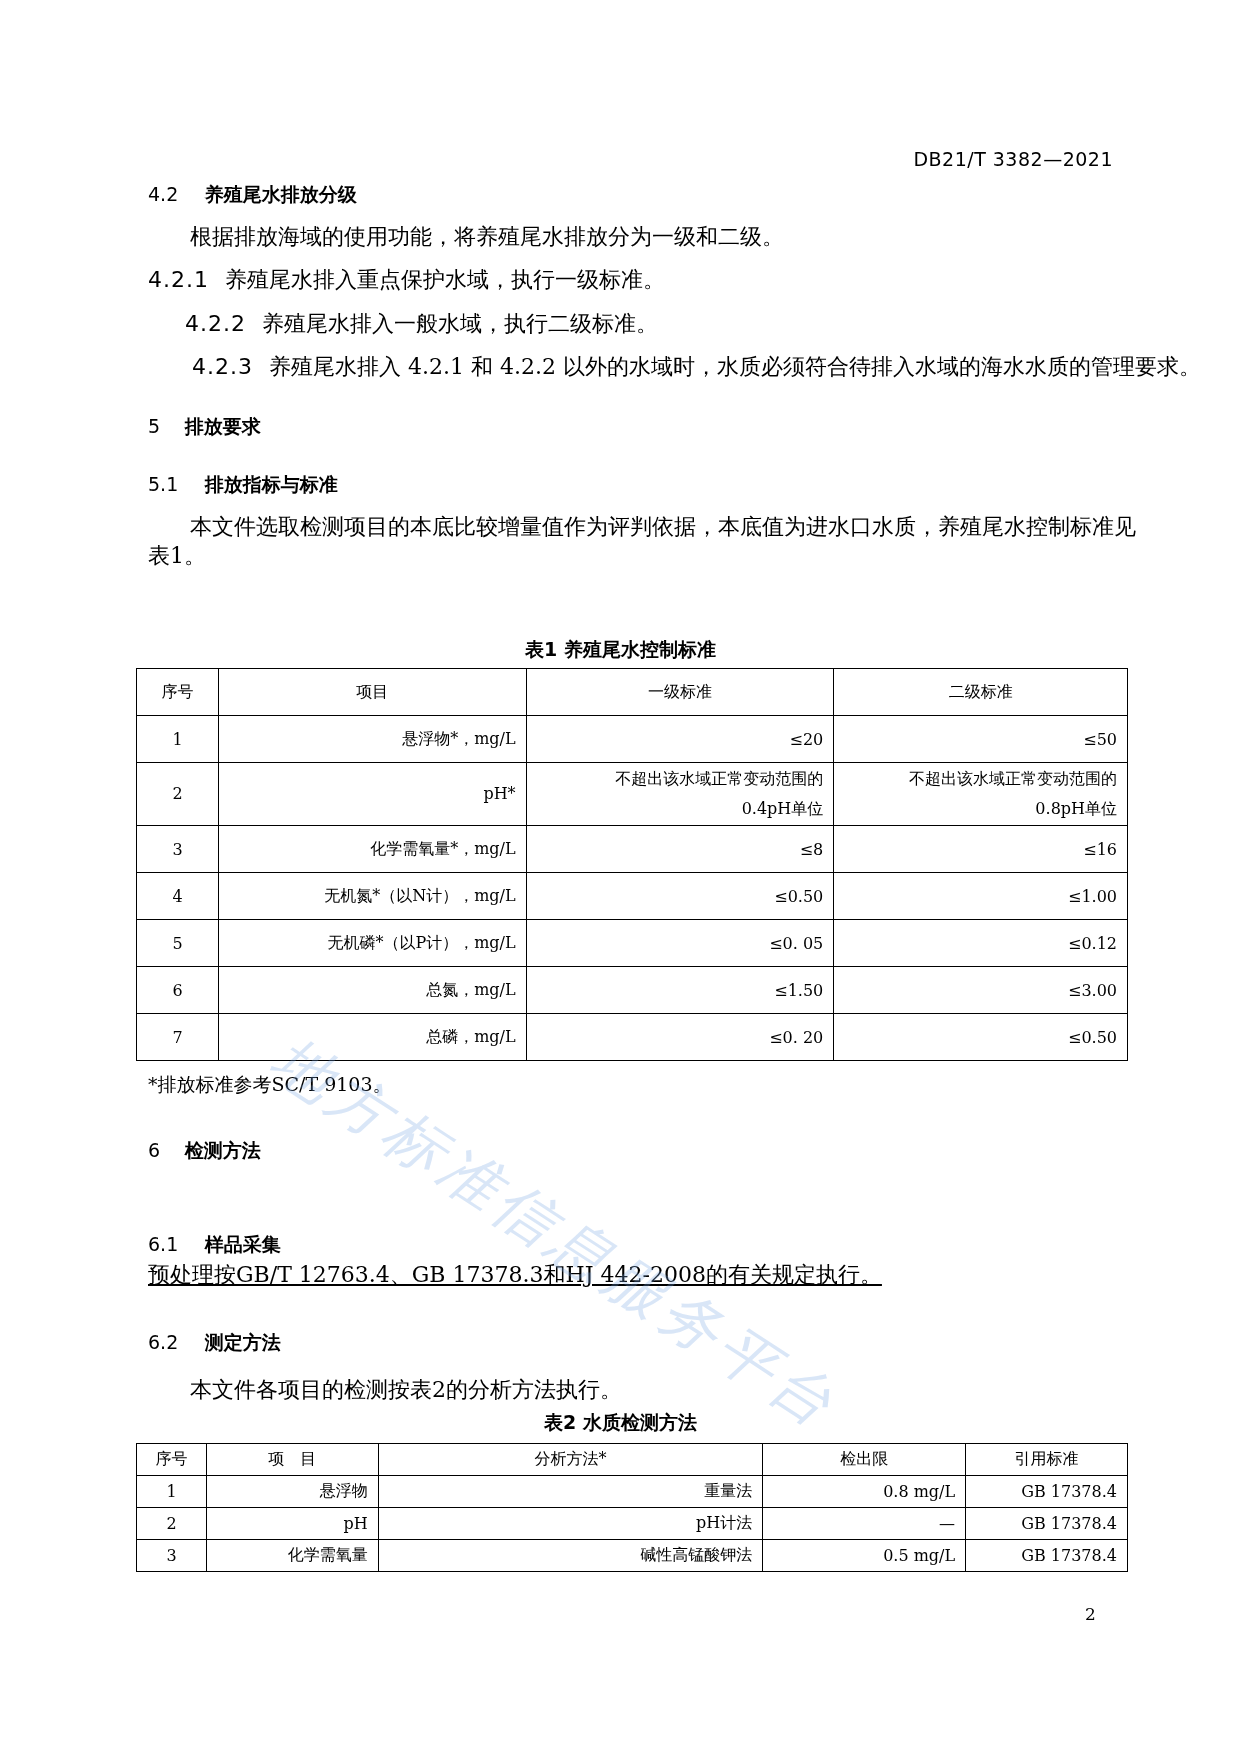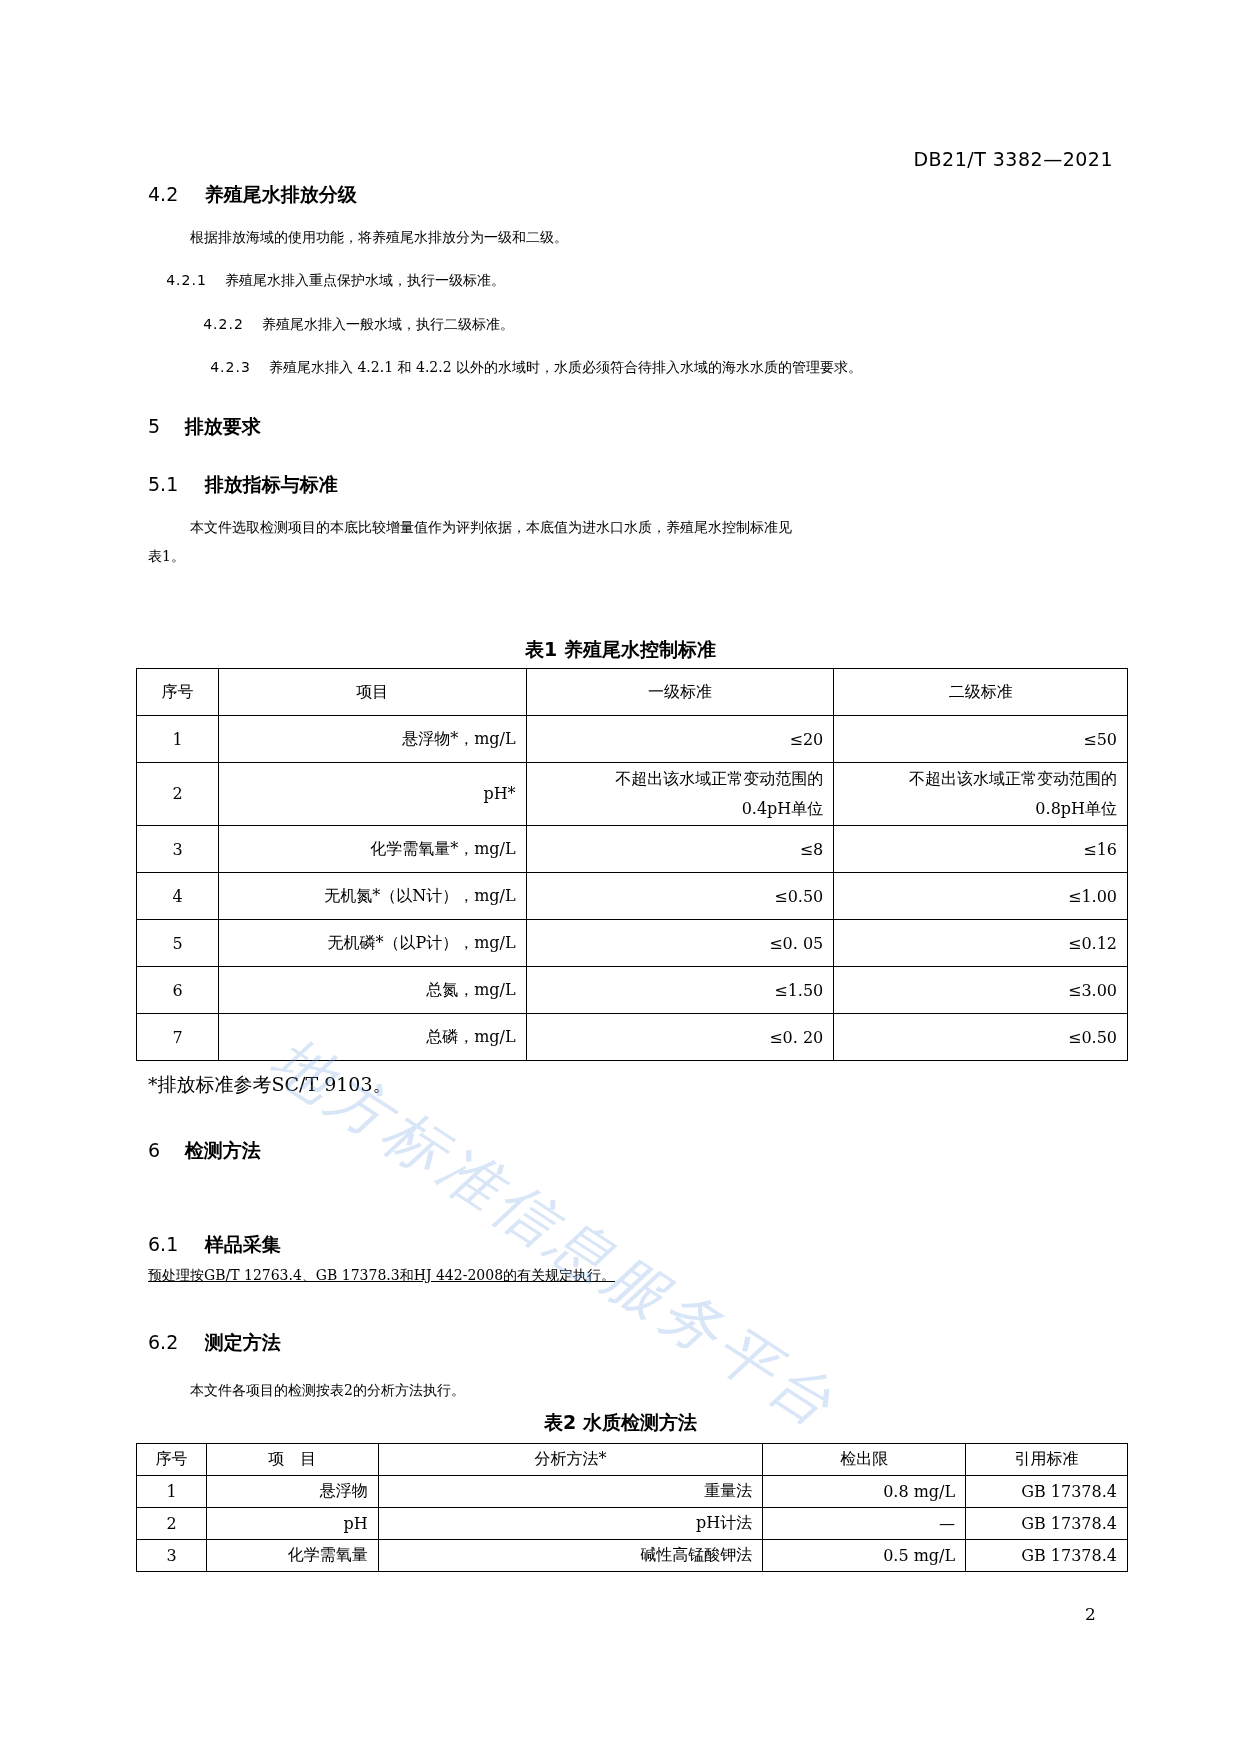--- a/index.html
+++ b/index.html
@@ -1,21 +1,21 @@
 <!DOCTYPE html>
 <html><head>
   <meta charset="utf-8">
   <style>
     html, body { margin:0; padding:0; background:#ffffff; }
     body { width:1241px; height:1754px; position:relative; overflow:hidden; color:#000; font-family:"DejaVu Serif", "Liberation Serif", serif; }
     .page { position:absolute; left:0; top:0; width:1241px; height:1754px; }
     .header-code { position:absolute; top:148px; right:128px; font-family:"DejaVu Sans", sans-serif; font-size:19px; letter-spacing:0.5px; }
     .heading { position:absolute; left:148px; font-family:"DejaVu Sans", sans-serif; font-size:19px; font-weight:bold; white-space:nowrap; }
     .heading .num { font-weight:normal; display:inline-block; }
-    .para { position:absolute; left:148px; font-size:14px; white-space:nowrap; line-height:34px;text-align:center; }
+    .para { position:absolute; left:148px; font-size:22px; white-space:nowrap; line-height:34px; }
     .indent { left:190px; }
     .clause .num { display:inline-block; width:77px; font-family:"DejaVu Sans", sans-serif; letter-spacing:1px; }
     .caption { position:absolute; left:0; width:1241px; text-align:center; font-family:"DejaVu Sans", sans-serif; font-weight:bold; font-size:19px; }
     table { position:absolute; border-collapse:collapse; font-size:16px; }
     table td, table th { border:1.5px solid #000; font-weight:normal; padding:0 10px;margin-left:40px; }
     #table1 { left:136px; top:668px; width:992px; }
     #table1 th, #table1 td { height:46px; }
     #table1 .tall { height:62px; line-height:30px; }
     #table2 { left:136px; top:1443px; width:992px; }
     #table2 th, #table2 td { height:31px; }

